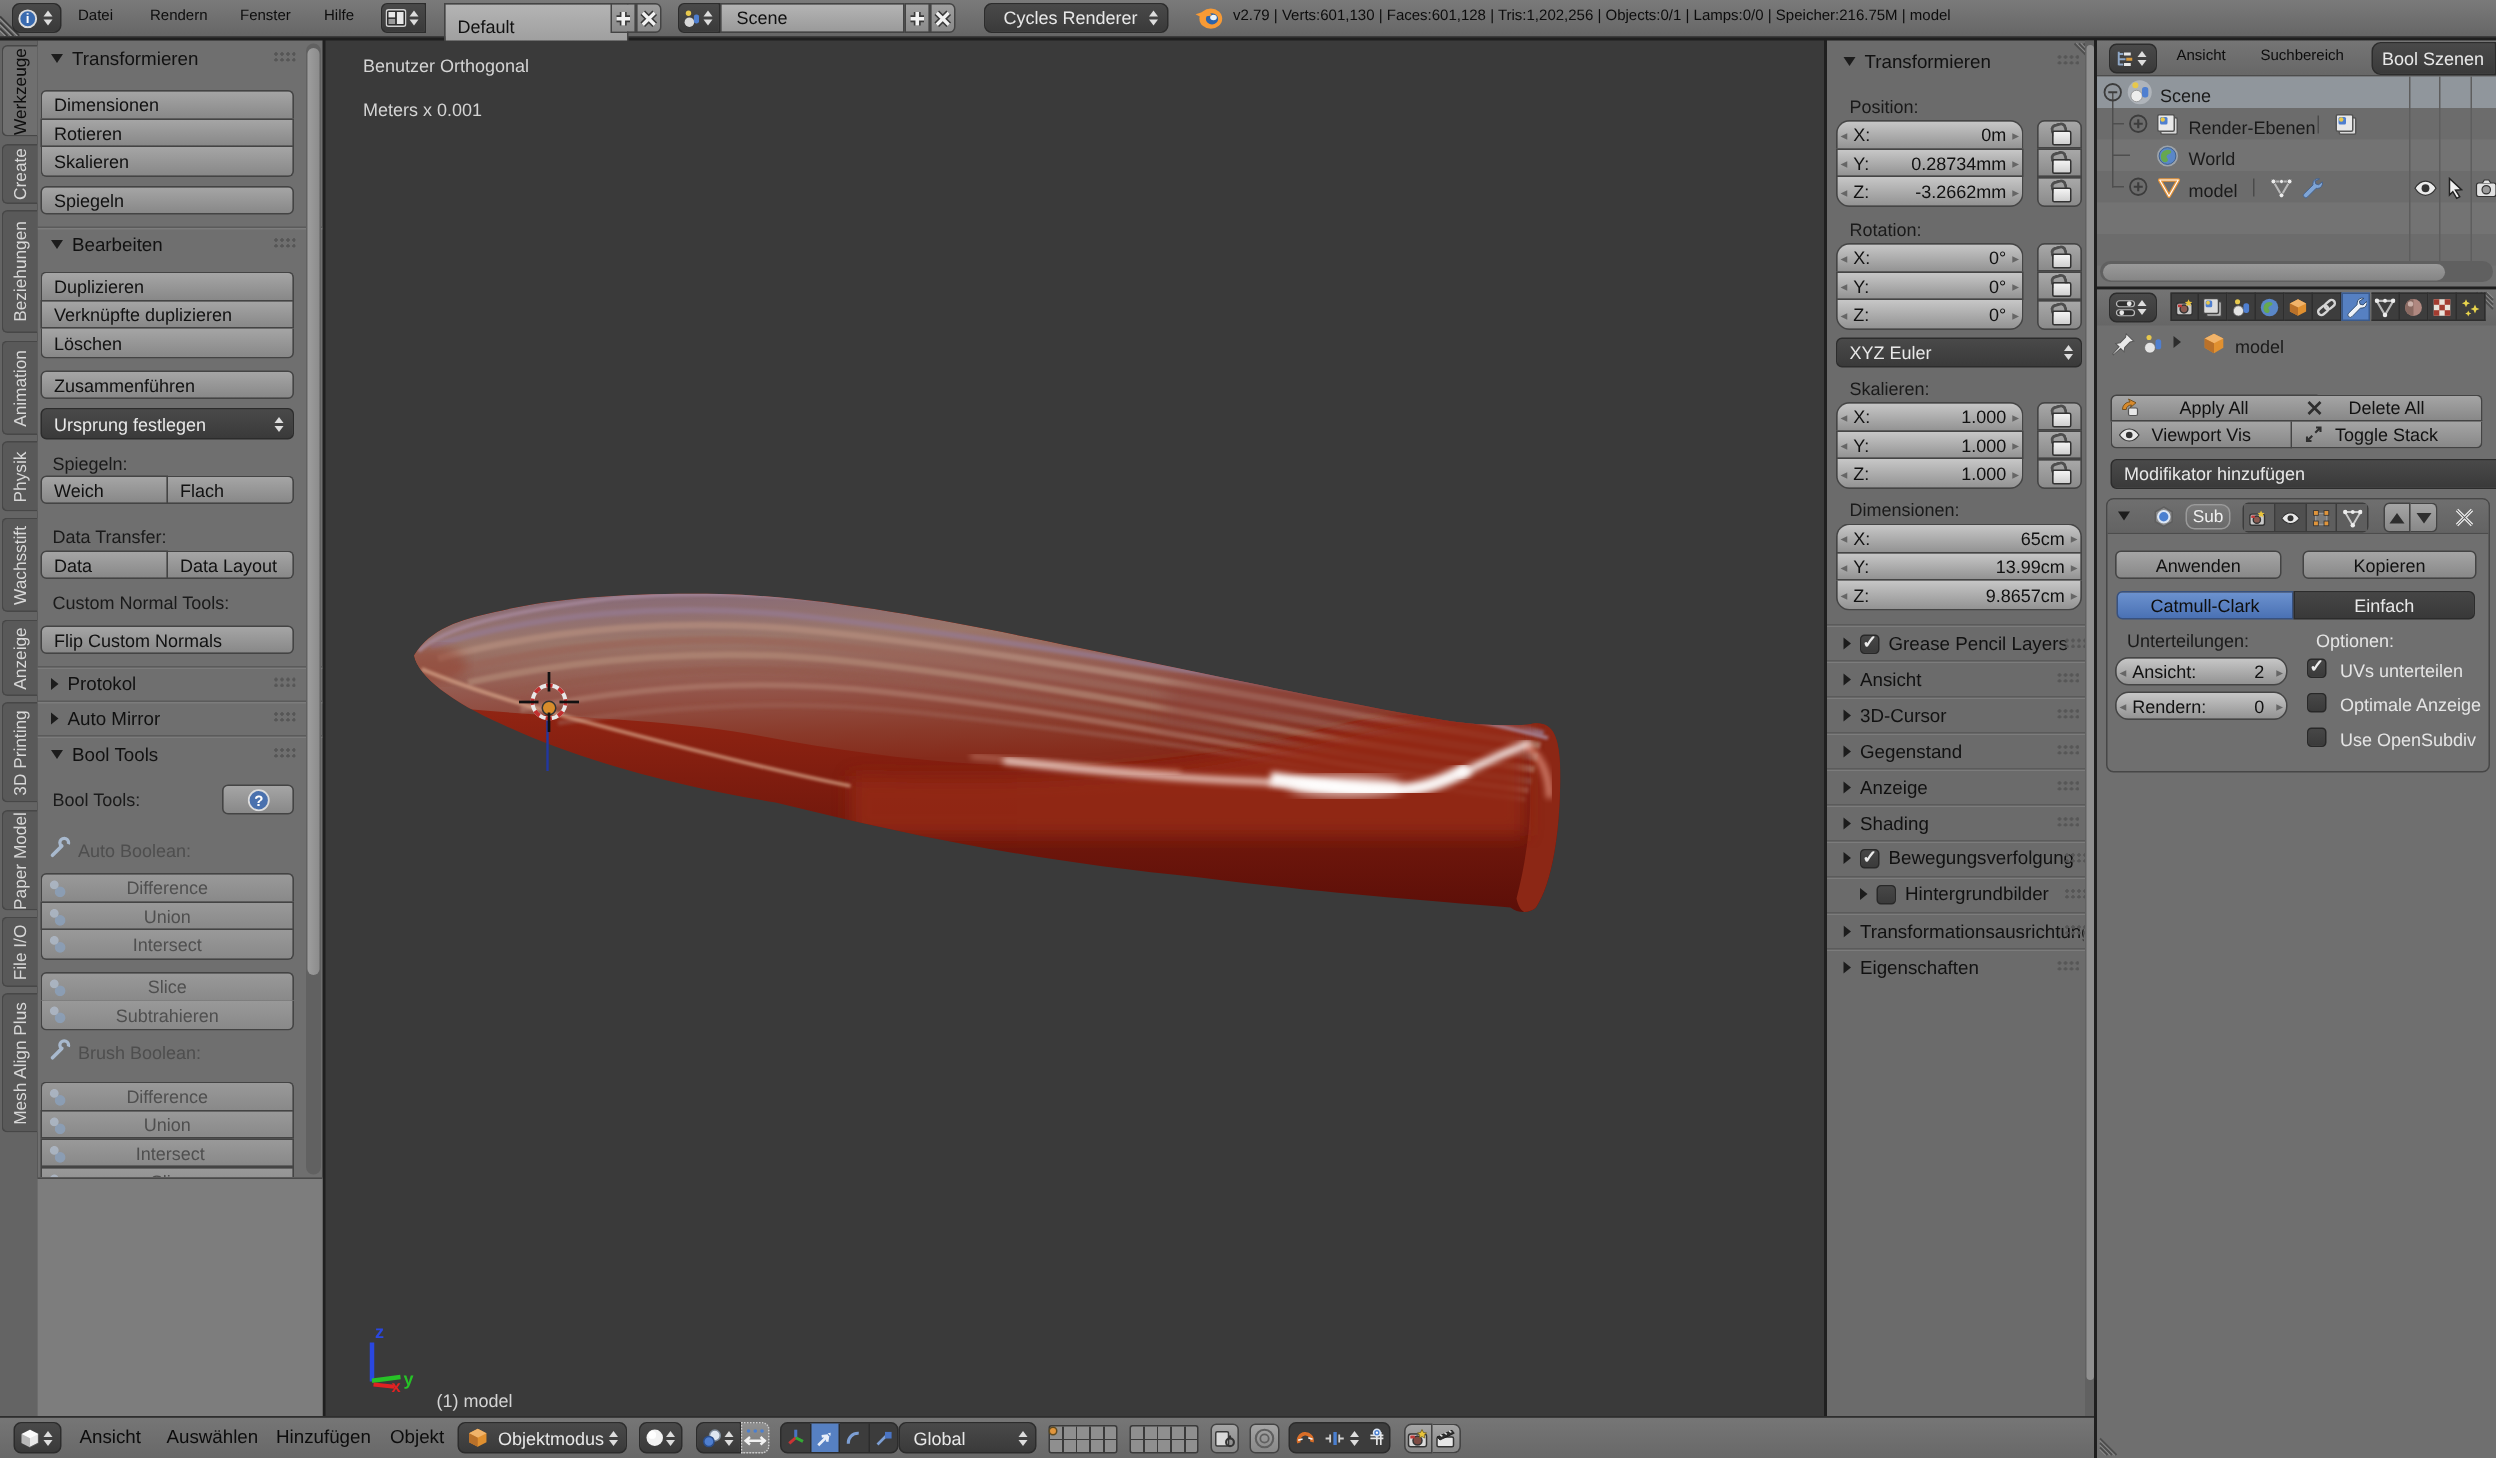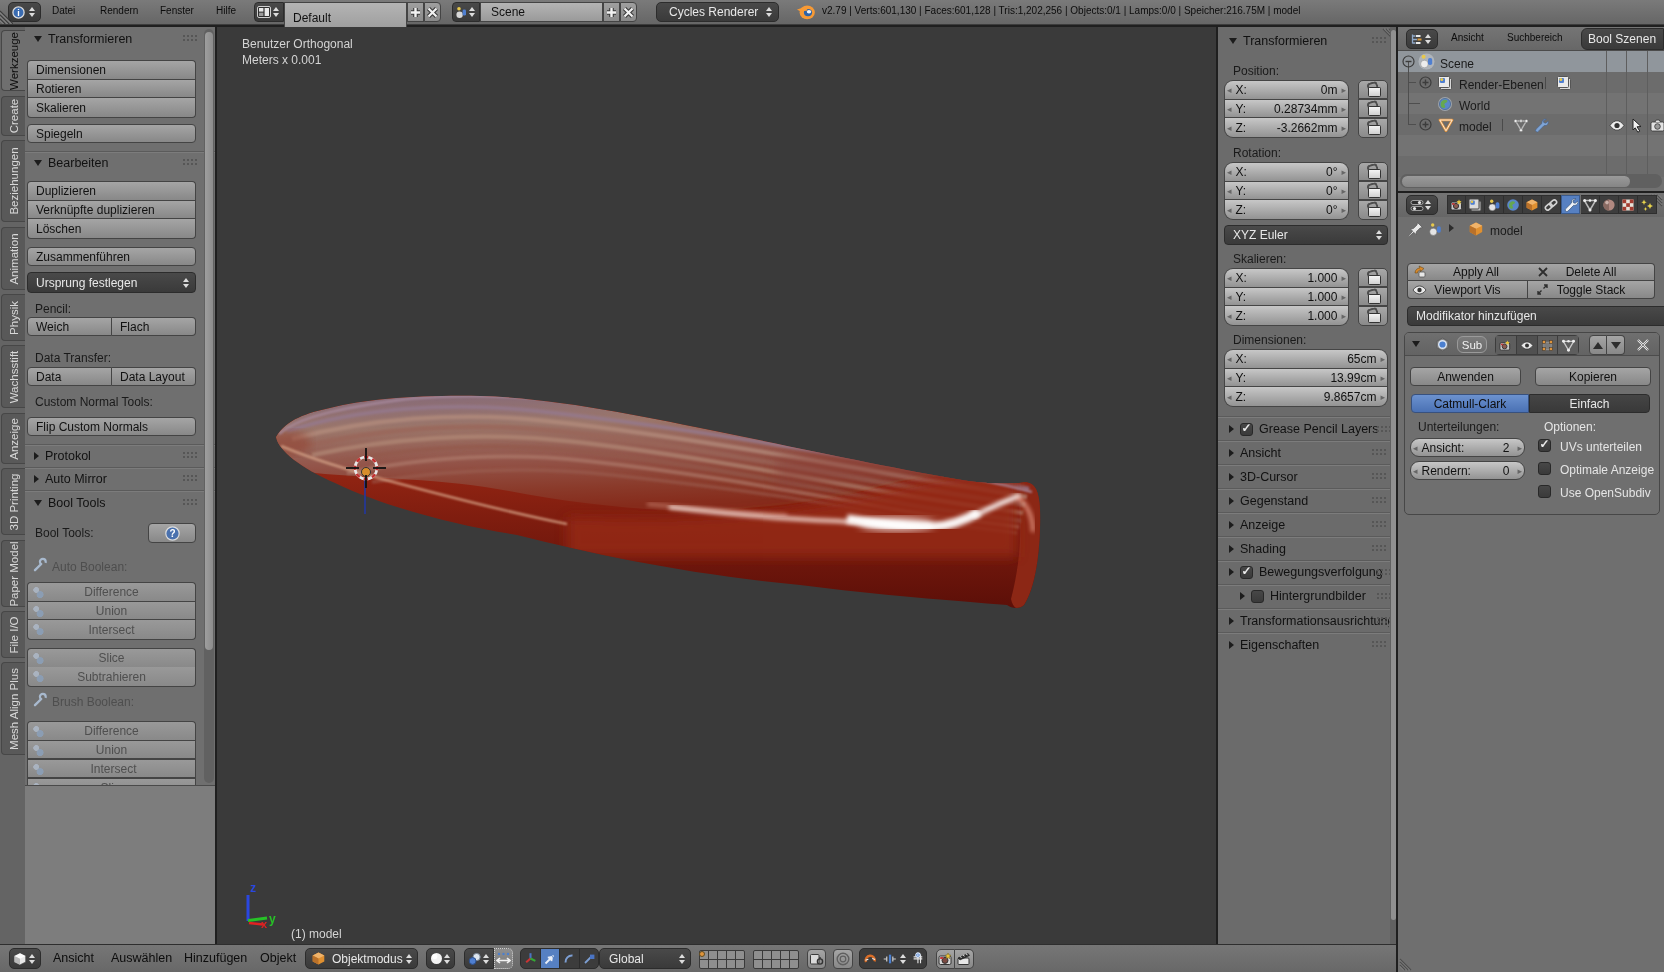--- a/index.html
+++ b/index.html
@@ -79,21 +79,21 @@
           <rect x="0.5" y="0.5" width="13" height="11" rx="1.5" fill="#2e2e2e" stroke="#cfcfcf"></rect>
           <rect x="2" y="2" width="4.4" height="3.6" fill="#e8e8e8"></rect>
           <rect x="2" y="6.6" width="4.4" height="3.4" fill="#9a9a9a"></rect>
           <rect x="7.6" y="2" width="4.4" height="8" fill="#e8e8e8"></rect>
         </svg>
     <span class="arrows" style="margin-left:2px">
           <i class="up"></i>
           <i class="dn"></i>
         </span>
   </div>
-  <div class="abs pill" style="left:284px;top:2px;width:123px;height:32px;border-radius:0;padding:0 8px;background:linear-gradient(#b4b4b4,#9a9a9a)">Default</div>
+  <div class="abs pill" style="left:296px;top:2px;width:123px;height:32px;border-radius:0;padding:0 8px;background:linear-gradient(#b4b4b4,#9a9a9a)">Default</div>
   <div class="abs pill btnc" style="left:407px;top:2px;width:17px;height:20px;border-radius:0;background:linear-gradient(#9f9f9f,#8a8a8a)">
         <svg width="13" height="13" viewBox="0 0 13 13">
           <path d="M6.5 2v9M2 6.5h9" stroke="#3a3a3a" stroke-width="4.6"></path>
           <path d="M6.5 2v9M2 6.5h9" stroke="#f2f2f2" stroke-width="2.4"></path>
         </svg>
       </div>
   <div class="abs pill btnc" style="left:424px;top:2px;width:17px;height:20px;border-radius:0 4px 4px 0;background:linear-gradient(#9f9f9f,#8a8a8a)">
         <svg width="13" height="13" viewBox="0 0 13 13">
           <path d="M2.5 2.5l8 8M10.5 2.5l-8 8" stroke="#3a3a3a" stroke-width="4.4"></path>
           <path d="M2.5 2.5l8 8M10.5 2.5l-8 8" stroke="#f2f2f2" stroke-width="2.2"></path>
@@ -185,21 +185,21 @@
   <div class="abs phead" style="left:9px;top:129px"><span class="trid"></span>Bearbeiten</div>
   <div class="abs dots" style="left:157px;top:131px">::::</div>
   <div class="abs btn" style="left:2px;top:154px;width:169px;border-radius:4px 4px 0 0;border-bottom:none">Duplizieren</div>
   <div class="abs btn" style="left:2px;top:173px;width:169px;border-radius:0">Verknüpfte duplizieren</div>
   <div class="abs btn" style="left:2px;top:192px;width:169px;height:20px;border-radius:0 0 4px 4px;border-top:none">Löschen</div>
   <div class="abs btn" style="left:2px;top:220px;width:169px">Zusammenführen</div>
   <div class="abs dark" style="left:2px;top:245px;width:169px;height:21px">Ursprung festlegen<span class="arrows" style="position:absolute;right:6px">
           <i class="up"></i>
           <i class="dn"></i>
         </span></div>
-  <div class="abs" style="left:10px;top:275px">Pencil:</div>
+  <div class="abs" style="left:10px;top:275px">Spiegeln:</div>
   <div class="abs btn btnc" style="left:2px;top:290px;width:85px;border-radius:4px 0 0 4px;justify-content:flex-start;padding-left:8px">Weich</div>
   <div class="abs btn btnc" style="left:87px;top:290px;width:84px;border-radius:0 4px 4px 0;border-left:none;justify-content:flex-start;padding-left:8px">Flach</div>
   <div class="abs" style="left:10px;top:324px">Data Transfer:</div>
   <div class="abs btn btnc" style="left:2px;top:340px;width:85px;border-radius:4px 0 0 4px;justify-content:flex-start;padding-left:8px">Data</div>
   <div class="abs btn btnc" style="left:87px;top:340px;width:84px;border-radius:0 4px 4px 0;border-left:none;justify-content:flex-start;padding-left:8px">Data Layout</div>
   <div class="abs" style="left:10px;top:368px">Custom Normal Tools:</div>
   <div class="abs btn" style="left:2px;top:390px;width:169px">Flip Custom Normals</div>
   <div class="sep" style="top:417px"></div>
   <div class="abs phead" style="left:9px;top:422px"><span class="tri"></span>Protokol</div>
   <div class="abs dots" style="left:157px;top:424px">::::</div>
@@ -239,21 +239,21 @@
   <div class="abs" style="left:180px;top:5px;width:8px;height:618px;background:linear-gradient(90deg,#9e9e9e,#8c8c8c);border-radius:4px"></div>
 </div>
 <div class="abs" id="shelfredo">
   <div class="abs" style="left:179px;top:4px;width:10px;height:150px;background:#6a6a6a;border-radius:5px"></div>
   <div class="abs" style="left:180px;top:7px;width:8px;height:144px;background:#989898;border-radius:4px"></div>
 </div>
 <div class="abs" id="shelfredo"></div>
 
 <div class="abs" id="viewport">
   <div class="abs" style="left:25px;top:10px;color:#d4d4d4">Benutzer Orthogonal</div>
-  <div class="abs" style="left:25px;top:26px;color:#d4d4d4">Meters x 0.001</div>
+  <div class="abs" style="left:25px;top:39px;color:#d4d4d4">Meters x 0.001</div>
   <svg class="abs" style="left:0;top:0" width="999" height="917" viewBox="0 0 999 917">
     <defs>
       <linearGradient id="side" x1="0" y1="0" x2="0" y2="1">
         <stop offset="0" stop-color="#a33a24"></stop>
             <stop offset="0.4" stop-color="#8e2312"></stop>
             <stop offset="1" stop-color="#5c0f08"></stop>
       </linearGradient>
       <linearGradient id="deck" x1="0" y1="0" x2="0.22" y2="1">
         <stop offset="0" stop-color="#84697a"></stop>
             <stop offset="0.3" stop-color="#9b766a"></stop>

